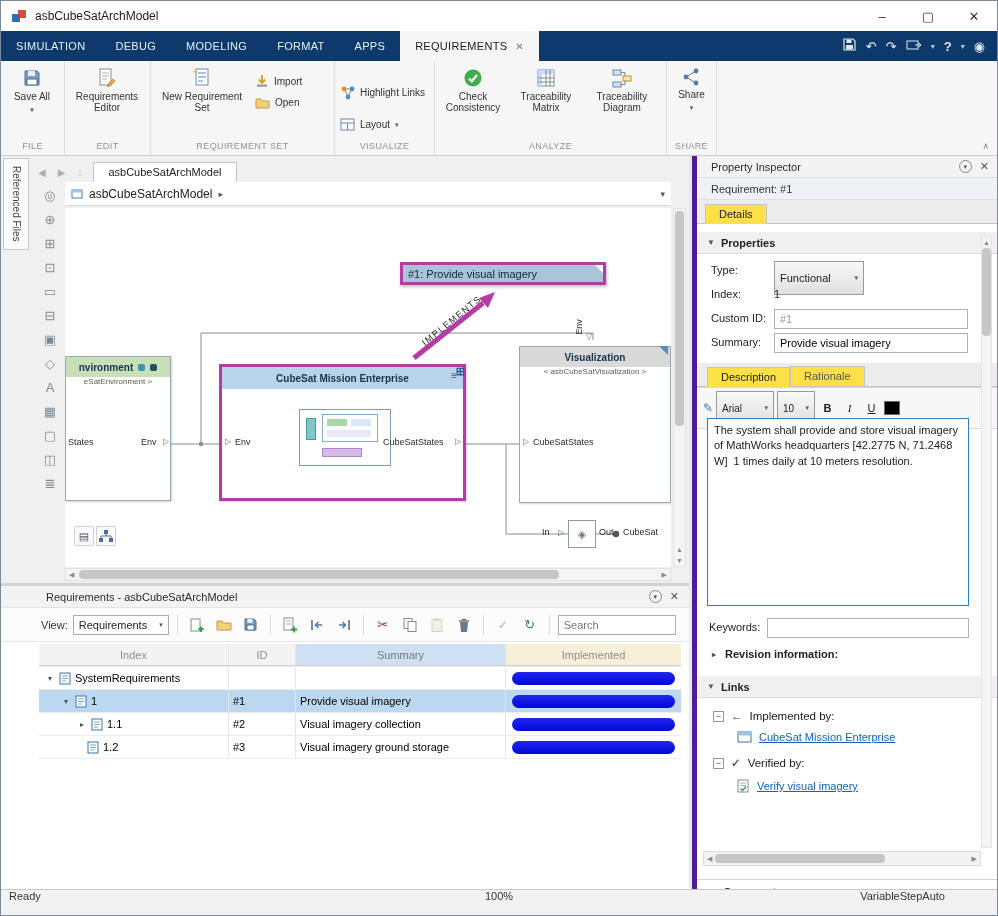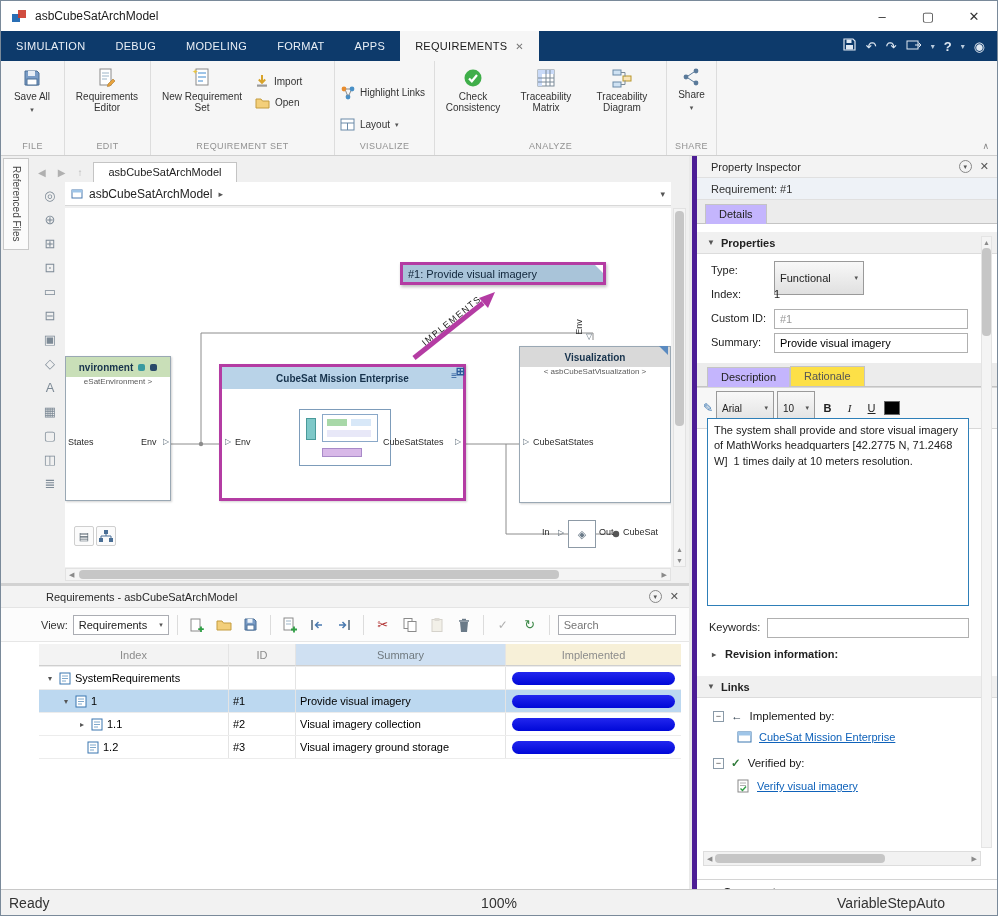--- a/index.html
+++ b/index.html
@@ -82,42 +82,42 @@
 .thead .col-impl{background:#f7f0d8!important;color:#8c8c8c}
 .trow.sel .tc{background:#bcd8f0}
 .twist{font-size:8px;color:#555;width:10px;text-align:center;flex:none}
 .bar{height:13px;border-radius:7px;background:linear-gradient(#2226ee,#0008d8);flex:1;margin:0 2px}
 .gap4{display:flex;align-items:center;gap:4px;overflow:hidden}
 
 .pi-panel{position:absolute;left:691px;top:0;width:307px;bottom:0;background:#fff;border-left:5px solid #4c1d95;overflow:hidden}
 .pi-header{height:22px;background:#f3f3f3;display:flex;align-items:center;font-size:11px;color:#2a2a2a;padding-left:14px;border-bottom:1px solid #e0e0e0}
 .pi-req{height:22px;background:#eef2f7;display:flex;align-items:center;font-size:11px;color:#333;padding-left:14px;border-bottom:1px solid #e0e0e0}
 .pi-tabbar{height:24px;background:#ececec;border-bottom:1px solid #c4c4c4;display:flex;align-items:flex-end;padding-left:8px}
-.pi-tab{font-size:11px;color:#222;background:#c4b5fd;border:1px solid #c4c4c4;border-bottom:none;padding:3px 13px 4px;margin-bottom:-1px}
+.pi-tab{font-size:11px;color:#222;background:#fde047;border:1px solid #c4c4c4;border-bottom:none;padding:3px 13px 4px;margin-bottom:-1px}
 .pi-tab.inactive{background:#fde047;color:#555;border-bottom:1px solid #c4c4c4}
 .sect{height:22px;background:#f0f0f0;border-bottom:1px solid #dcdcdc;display:flex;align-items:center;gap:6px;font-size:11px;font-weight:bold;color:#222;padding-left:10px}
 .sect .twist{width:auto}
 .frow{position:relative;height:24px}
 .flbl{position:absolute;left:14px;top:5px;font-size:11px;color:#222}
 .fctl{position:absolute;left:77px;top:2px}
 .dd{height:20px;border:1px solid #9a9a9a;background:linear-gradient(#f8f8f8,#e0e0e0);font-size:11px;color:#222;display:flex;align-items:center;justify-content:space-between;padding:16px 5px;gap:8px}
 .inp{height:20px;border:1px solid #b0b0b0;background:#fff;font-size:11px;display:flex;align-items:center;padding:0 5px;width:194px}
 .fmtbar{display:flex;align-items:center;gap:3px;padding:3px 6px;border:1px solid #d8d8d8;border-left:none;border-right:none;background:#f7f7f7}
 .fmt-btn{width:19px;height:19px;display:flex;align-items:center;justify-content:center;font-size:11px;color:#222}
 .swatch{width:16px;height:14px;background:#000;border:1px solid #666}
 .desc-box{position:absolute;left:10px;top:262px;width:262px;height:188px;border:1px solid #2e7fb8;background:#fff;font-size:11px;line-height:1.4;color:#1a1a1a;padding:4px 6px;white-space:pre-wrap;overflow:hidden}
 .linkrow{display:flex;align-items:center;gap:7px;padding-left:16px;margin-top:9px;font-size:11.5px}
 .minusbox{width:11px;height:11px;border:1px solid #8a9aa8;background:#fff;color:#444;font-size:9px;line-height:9px;display:flex;align-items:center;justify-content:center;flex:none}
 .blink{color:#0f62ba;text-decoration:underline}
 .bold{font-weight:normal;color:#1a1a1a}
 .pi-hscroll{position:absolute;left:6px;right:18px;top:695px;height:15px;background:#f2f2f2;border:1px solid #ddd;display:flex;align-items:center}
 .pi-vscroll{position:absolute;right:7px;top:80px;width:11px;height:612px;background:#f4f4f4;border:1px solid #e4e4e4;display:flex;flex-direction:column;align-items:center}
 .pi-comments{position:absolute;left:0;top:723px;right:0;height:24px;border-top:1px solid #d4d4d4;display:flex;align-items:center;gap:6px;font-size:11.5px;font-weight:bold;color:#222;padding-left:10px;background:#fff}
 
-.statusbar{position:absolute;left:0;bottom:0;right:0;height:26px;background:#f2f2f2;border-top:1px solid #c8c8c8;display:flex;align-items:center;font-size:14px;color:#333}
+.statusbar{position:absolute;left:0;bottom:0;right:0;height:26px;background:#f2f2f2;border-top:1px solid #c8c8c8;display:flex;align-items:flex-start;font-size:11px;color:#333}
 .sb-center{position:absolute;left:50%;transform:translateX(-50%)}
 .sb-right{margin-left:auto;padding-right:52px}
 .g{display:inline-block}
 </style>
 </head>
 <body>
 
 <div class="app">
 
   <div class="titlebar">

